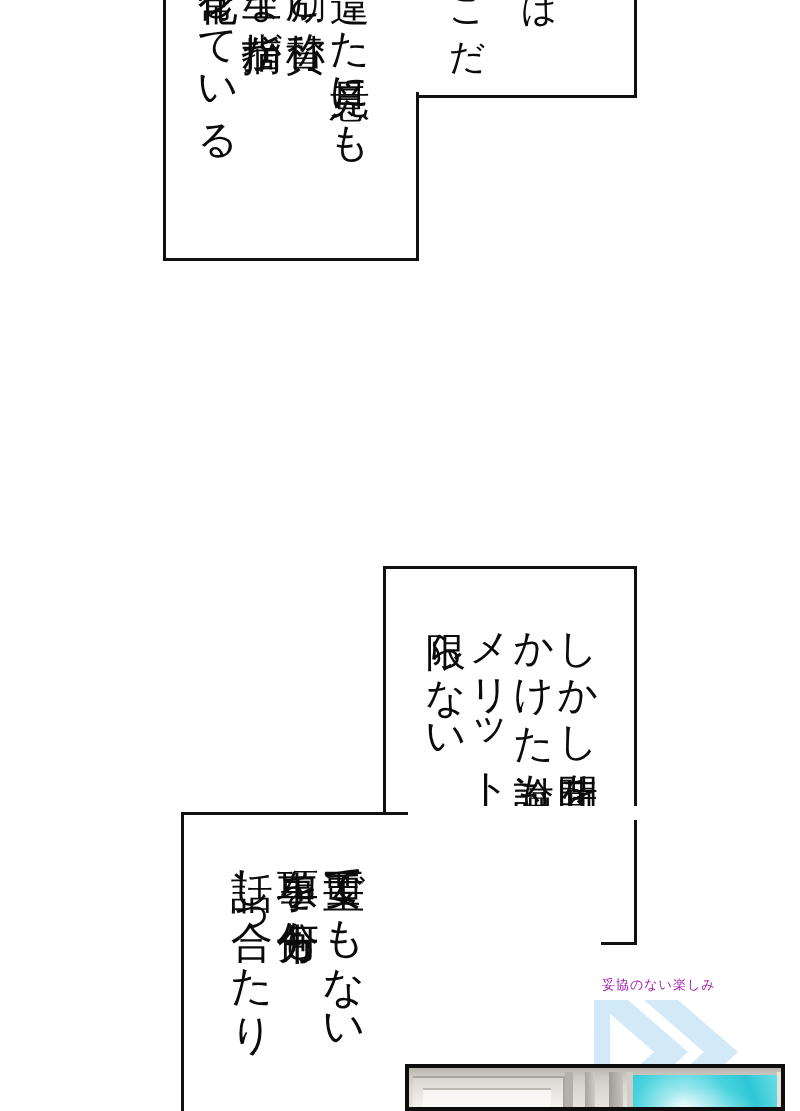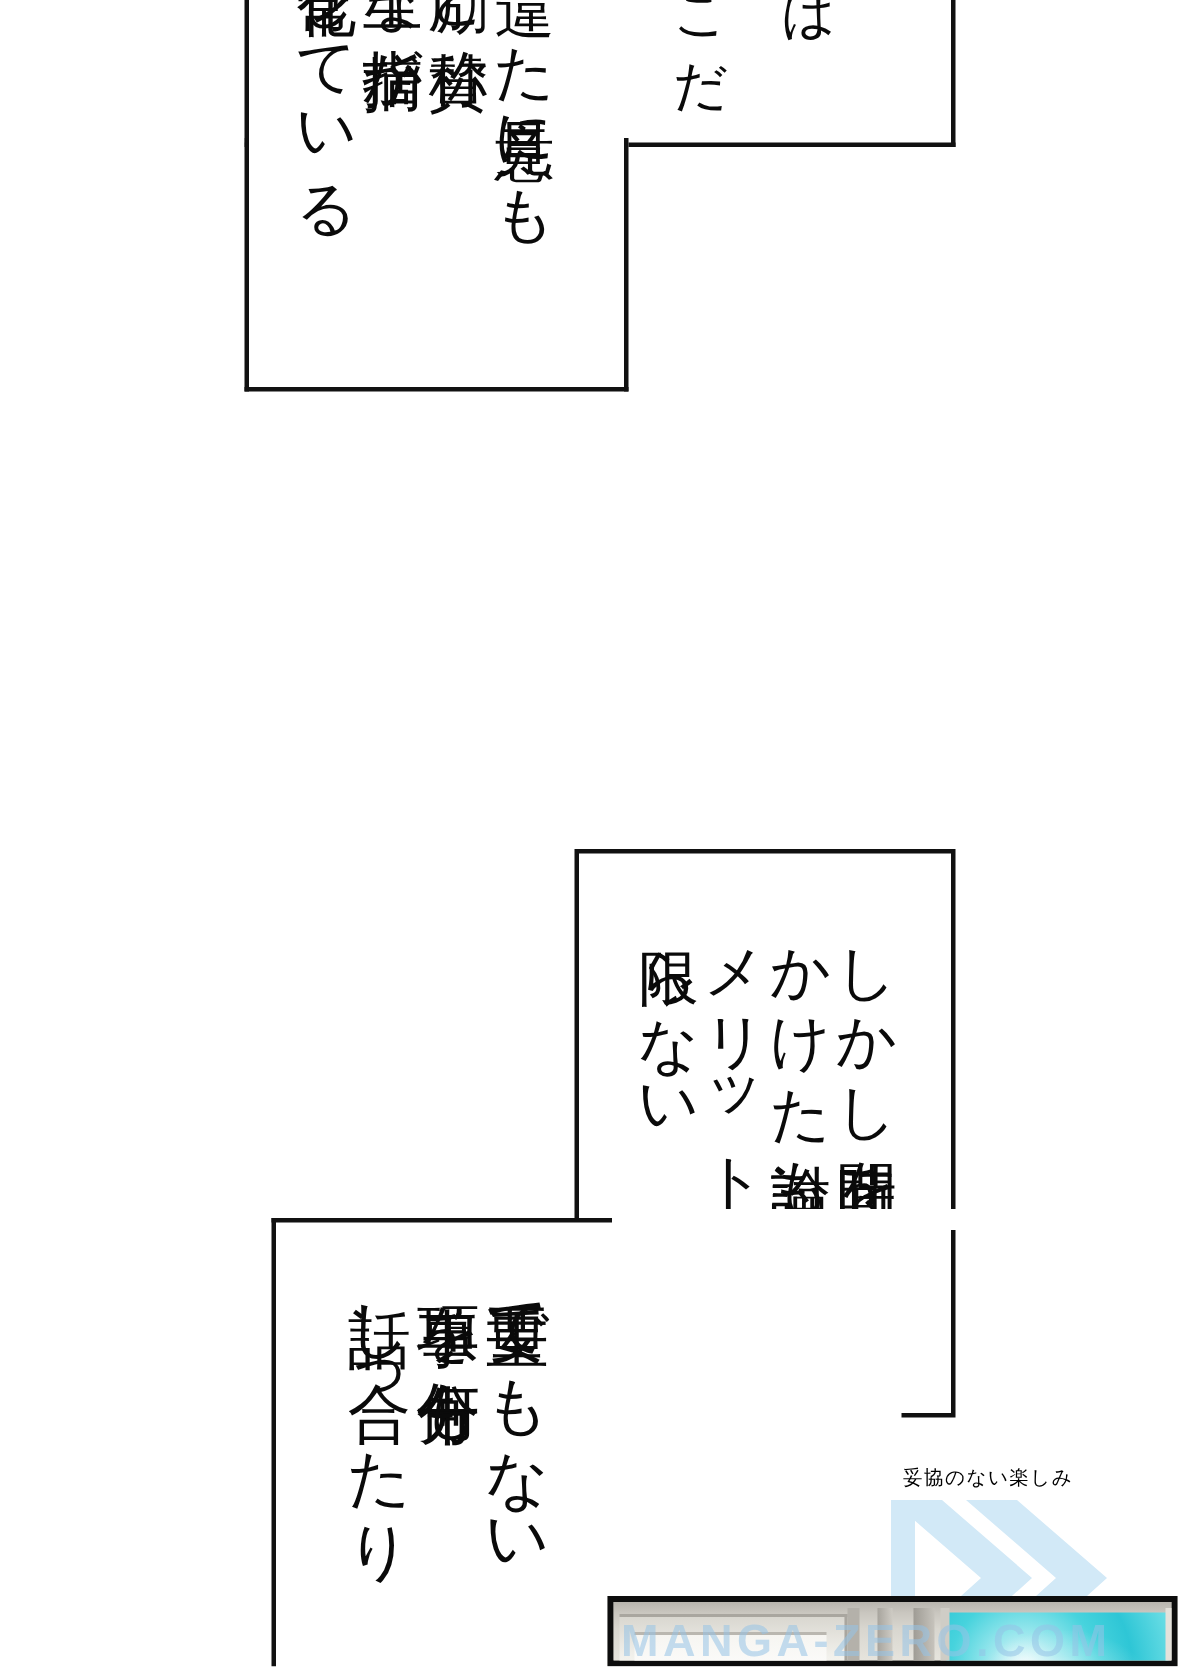--- a/index.html
+++ b/index.html
@@ -45,21 +45,21 @@
 
   
   #watermark {
     position: absolute;
     pointer-events: none;
     user-select: none;
   }
   .wm-caption {
     position: absolute;
     font-family: "Liberation Sans", "DejaVu Sans", sans-serif;
-    color: #000000;
+    color: #a21caf;
     font-size: 13px;
     letter-spacing: 1px;
     white-space: nowrap;
   }
   .wm-url {
     position: absolute;
     font-family: "Liberation Sans", "DejaVu Sans", sans-serif;
     color: rgba(150,195,230,0.55);
     font-size: 30px;
     font-weight: 700;
@@ -147,15 +147,14 @@
          background:linear-gradient(90deg,#9f9c95,#c6c3bc);"></div>
 
     <div class="ph" style="left:222px; top:7px; width:148px; height:42px;
          background:radial-gradient(circle at 35% 90%, #ffffff 0%, #9fe8ee 22%, #47d3dd 48%, #2ec6d6 70%, #6fdfe6 100%);"></div>
     <div class="ph" style="left:222px; top:7px; width:148px; height:42px;
          background:radial-gradient(ellipse at 52% 120%, rgba(255,255,255,0.85) 0%, rgba(255,255,255,0.25) 30%, rgba(255,255,255,0) 55%);"></div>
     <div class="ph" style="left:218px; top:4px; width:6px; height:44px; background:#cfcdc6;"></div>
     <div class="ph" style="left:368px; top:4px; width:8px; height:44px; background:#e4e2db;"></div>
   </div>
 
-  <div class="wm-url" style="left:414px; top:1078px;">MANGA-ZERO.COM</div>
 
 </div>
 
 </body></html>

